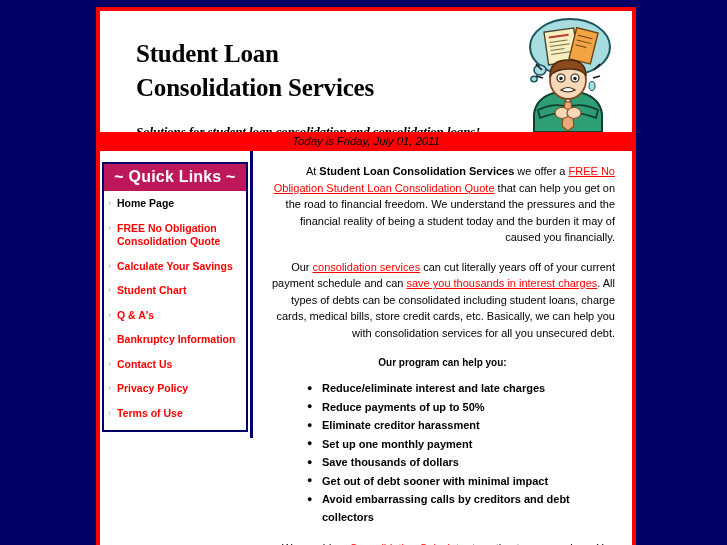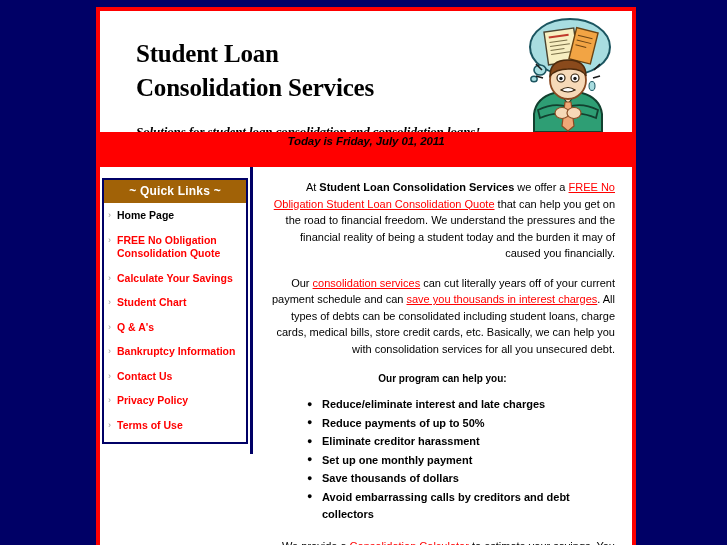--- a/index.html
+++ b/index.html
@@ -64,25 +64,25 @@
     right: 8px;
     top: 3px;
     width: 112px;
     height: 118px;
   }
   .masthead-art svg { display: block; }
 
   
   .date-bar {
     background: #ff0000;
-    height: 35px;
+    height: 19px;
     line-height: 19px;
     text-align: center;
     font-size: 11.5px;
-    font-weight: bold;
+    font-weight: normal;
     font-style: italic;
     color: #000000;
     letter-spacing: -0.1px;
   }
 
   
   .body-area {
     background: #ffffff;
     padding: 0;
     display: flex;
@@ -104,23 +104,23 @@
   }
 
   
   .quicklinks {
     border: 2px solid #000066;
     background: #ffffff;
     width: 146px;
     box-sizing: border-box;
   }
   .ql-header {
-    background: #a16207;
+    background: #be185d;
     color: #ffffff;
-    font-size: 12px;
+    font-size: 16px;
     font-weight: bold;
     text-align: center;
     padding: 4px 0 5px 0;
     letter-spacing: 0.2px;
   }
   .ql-list {
     padding: 6px 4px 8px 4px;
   }
   .ql-item {
     display: block;
@@ -321,20 +321,21 @@
       <p><span>Our </span><a href="#">consolidation services</a><span> can cut literally years off of your current payment schedule and can </span><a href="#">save you thousands in interest charges</a><span>. All types of debts can be consolidated including student loans, charge cards, medical bills, store credit cards, etc. Basically, we can help you with consolidation services for all you unsecured debt.</span></p>
 
       <div class="section-heading">Our program can help you:</div>
 
       <ul class="benefits">
         <li>Reduce/eliminate interest and late charges</li>
         <li>Reduce payments of up to 50%</li>
         <li>Eliminate creditor harassment</li>
         <li>Set up one monthly payment</li>
         <li>Save thousands of dollars</li>
+        <li>Get out of debt sooner with minimal impact</li>
         <li>Avoid embarrassing calls by creditors and debt collectors</li>
       </ul>
 
       <p><span>We provide a </span><a href="#">Consolidation Calculator</a><span> to estimate your savings. You put in the numbers and it will provide you with your savings.</span></p>
 
     </div>
   </div>
 </div>
 
 </body></html>

